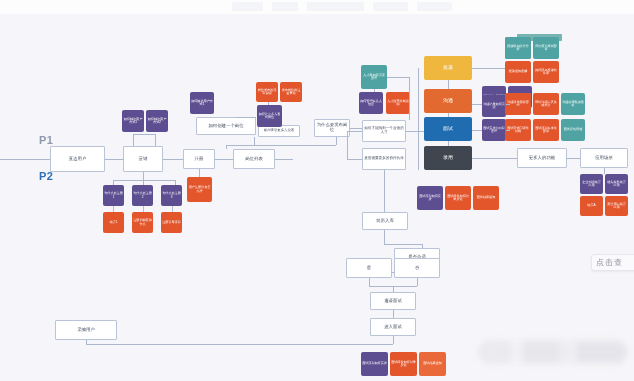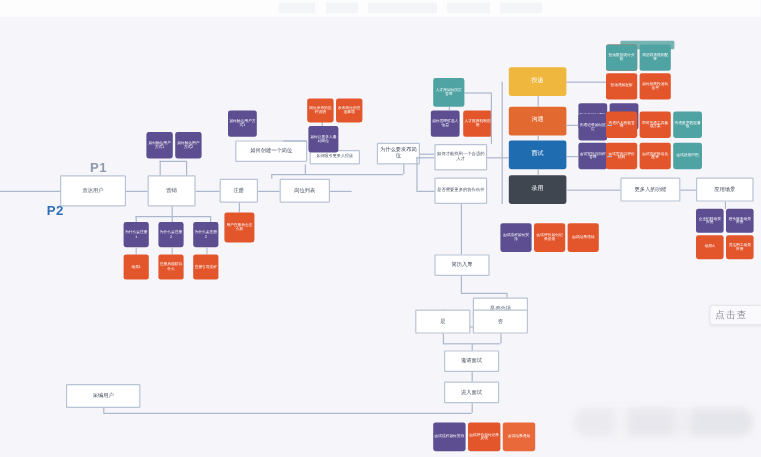--- a/index.html
+++ b/index.html
@@ -49,21 +49,21 @@
   .n-blue{background:#1f6cb0;color:#fff;font-size:5px;border-radius:2px;}
   .n-dark{background:#3f4650;color:#fff;font-size:5px;border-radius:2px;}
   .pad{padding:1px;}
   
   .ln{position:absolute;background:#aab7cc;}
   .lnh{height:1px;}
   .lnv{width:1px;}
   .lnb{background:#b5bfd1;}
   
   .plabel{position:absolute;font-weight:bold;letter-spacing:.3px;}
-  #p1{left:39px;top:134px;font-size:11px;color:#8e99ad;margin-left:36px;}
+  #p1{left:39px;top:134px;font-size:11px;color:#8e99ad;}
   #p2{left:39px;top:170px;font-size:11px;color:#2e6fb7;}
   
   .click-btn{
     position:absolute;left:591px;top:254px;width:52px;height:17px;
     background:#fafafc;border:1px solid #e6e6ec;border-radius:3px;
     display:flex;align-items:center;justify-content:flex-start;
     padding-left:4px;box-sizing:border-box;
     font-size:8px;color:#8d8d97;letter-spacing:1px;
     box-shadow:0 1px 2px rgba(0,0,0,.05);
   }

